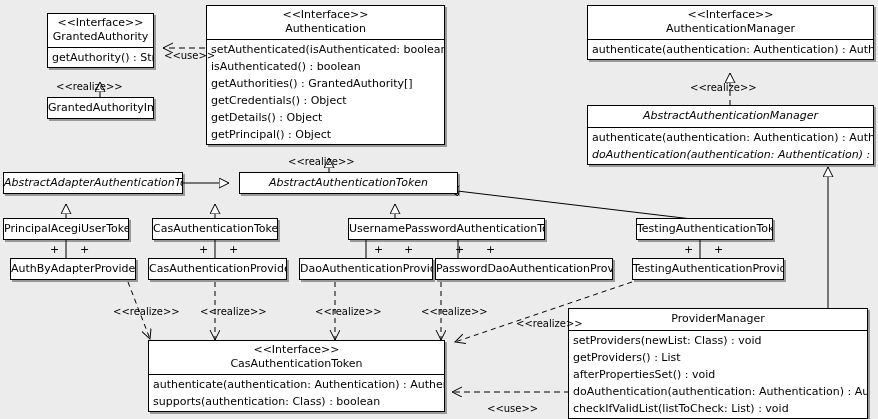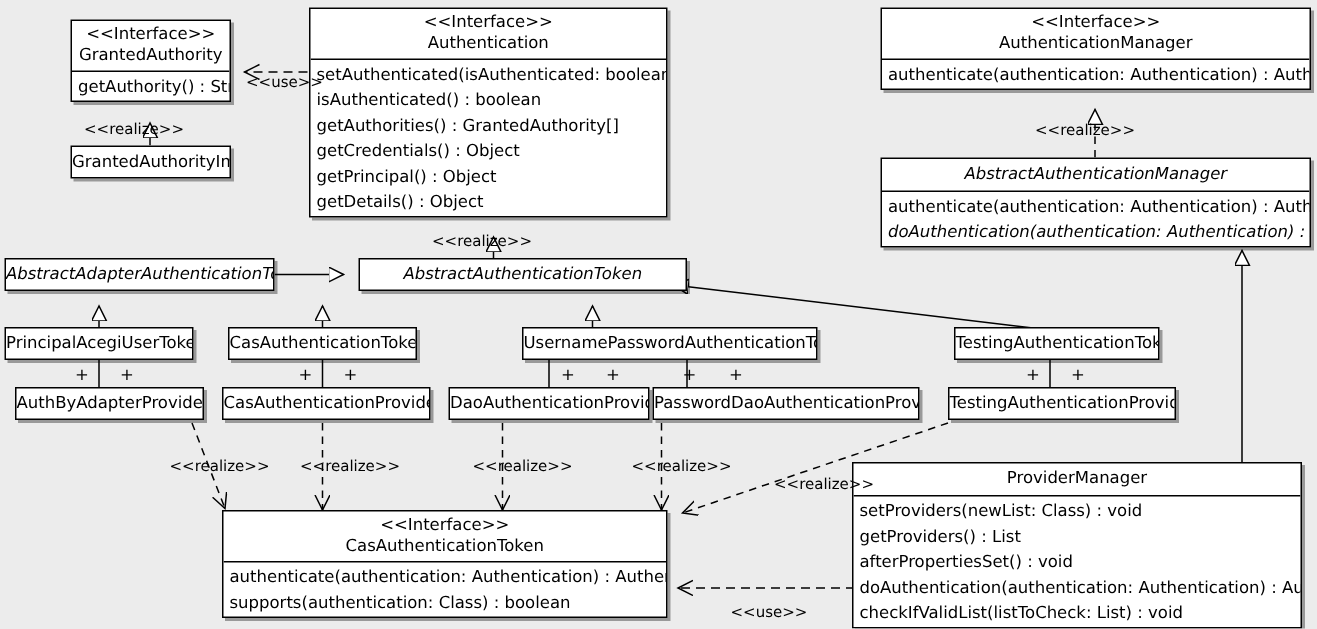--- a/index.html
+++ b/index.html
@@ -174,22 +174,22 @@
   <div class="uml" style="left:206px; top:5px; width:239px;">
     <div class="head ctr">
       <span class="stereo">&lt;&lt;Interface&gt;&gt;</span>
       <span class="cname">Authentication</span>
     </div>
     <div class="ops">
       <div class="op">setAuthenticated(isAuthenticated: boolean) : void</div>
       <div class="op">isAuthenticated() : boolean</div>
       <div class="op">getAuthorities() : GrantedAuthority[]</div>
       <div class="op">getCredentials() : Object</div>
+      <div class="op">getDetails() : Object</div>
       <div class="op">getPrincipal() : Object</div>
-      <div class="op">getDetails() : Object</div>
     </div>
   </div>
 
   <div class="uml" style="left:587px; top:5px; width:287px;">
     <div class="head ctr">
       <span class="stereo">&lt;&lt;Interface&gt;&gt;</span>
       <span class="cname">AuthenticationManager</span>
     </div>
     <div class="ops">
       <div class="op">authenticate(authentication: Authentication) : Authentication</div>

